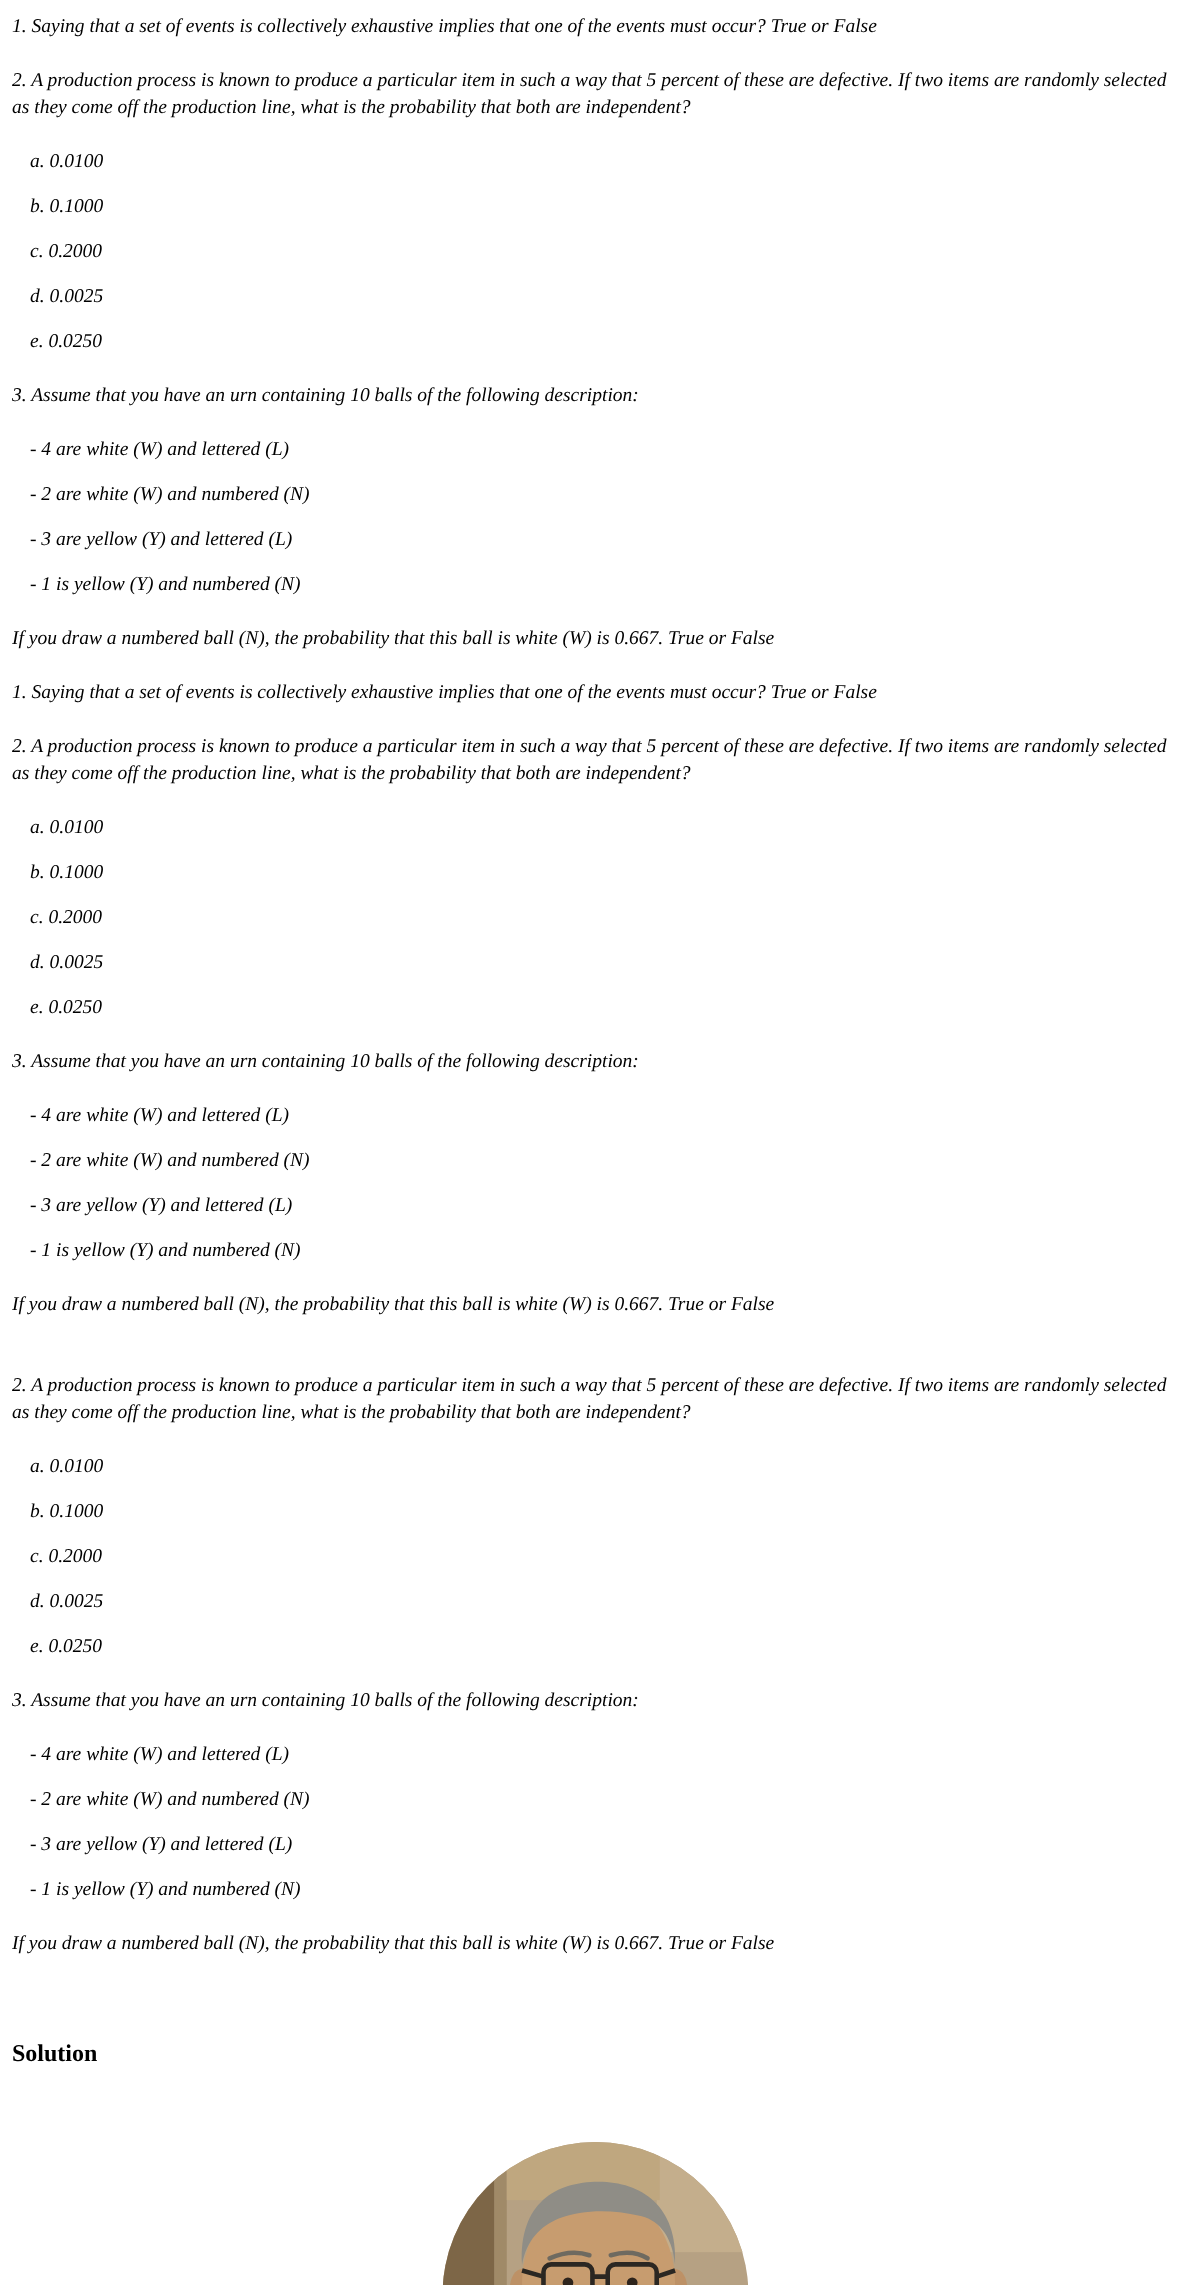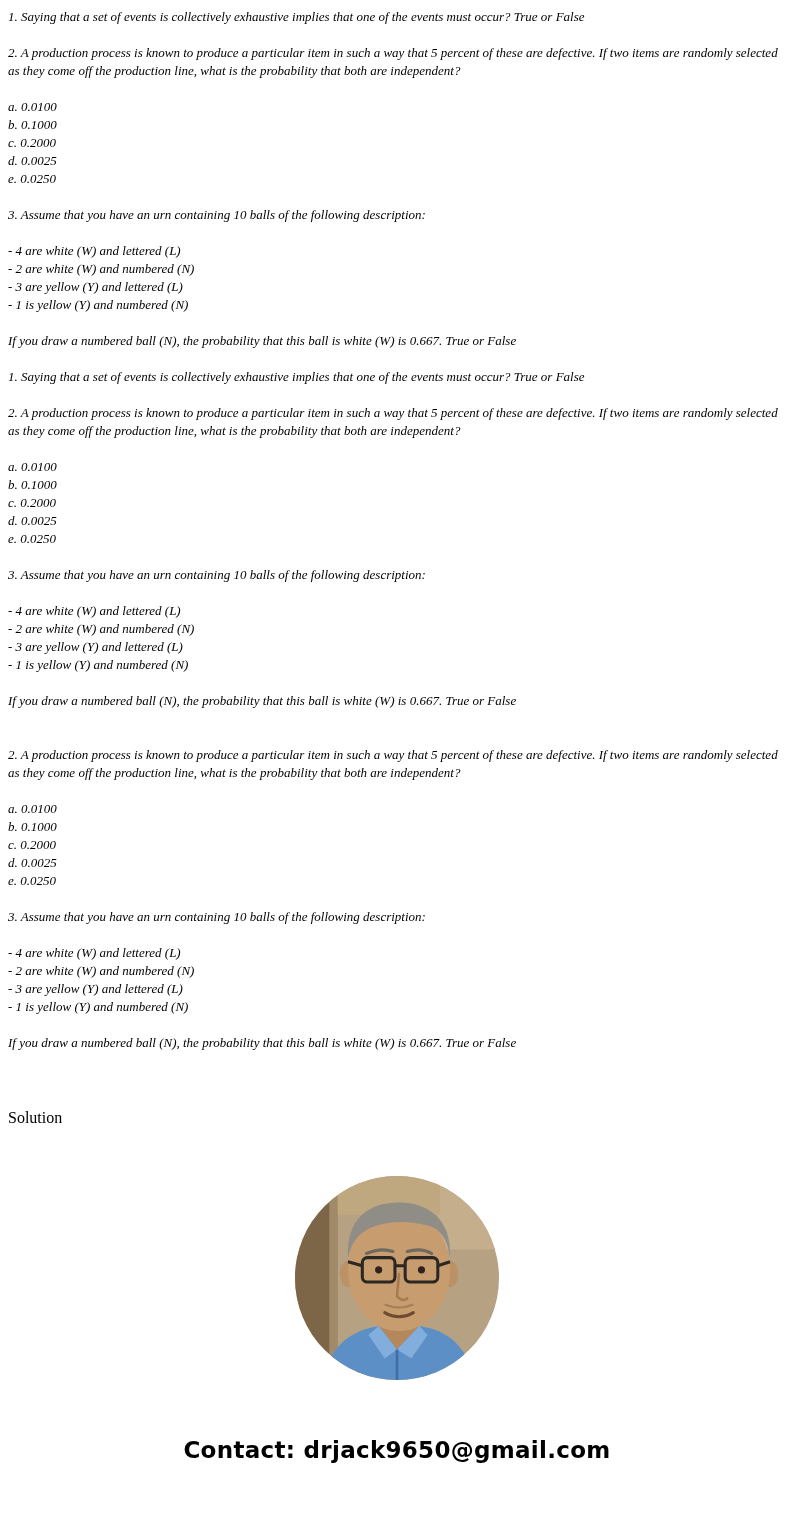--- a/index.html
+++ b/index.html
@@ -12,29 +12,29 @@
     min-height: 1505px;
     font-family: "Liberation Serif", serif;
     font-size: 13px;
     line-height: 18px;
   }
   p {
     margin: 18px 0 0 0;
     padding: 0;
     font-style: italic;
   }
-  .tight p { margin: 0; }
+  .tight p { margin: 12px; }
   .tight { margin-top: 18px; }
   section { margin: 0; }
   .block-3 { margin-top: 36px; }
   .solution-heading {
     margin: 56px 0 0 0;
     font-size: 16px;
     line-height: 20px;
-    font-weight: normal;
+    font-weight: bold;
     font-family: "Liberation Serif", serif;
   }
   .avatar-wrap {
     margin-top: 48px;
     text-align: center;
   }
   .avatar-wrap svg { display: inline-block; }
   footer {
     margin-top: 50px;
     text-align: center;

